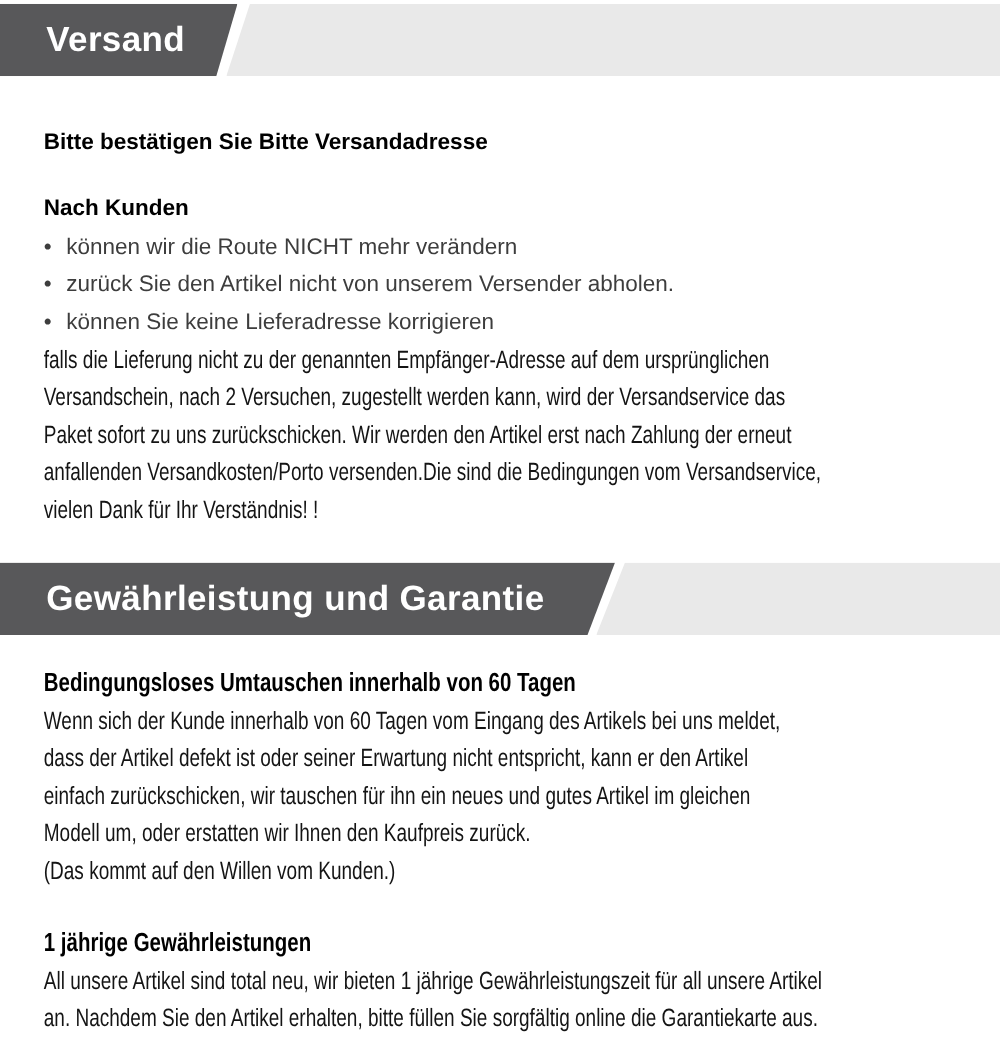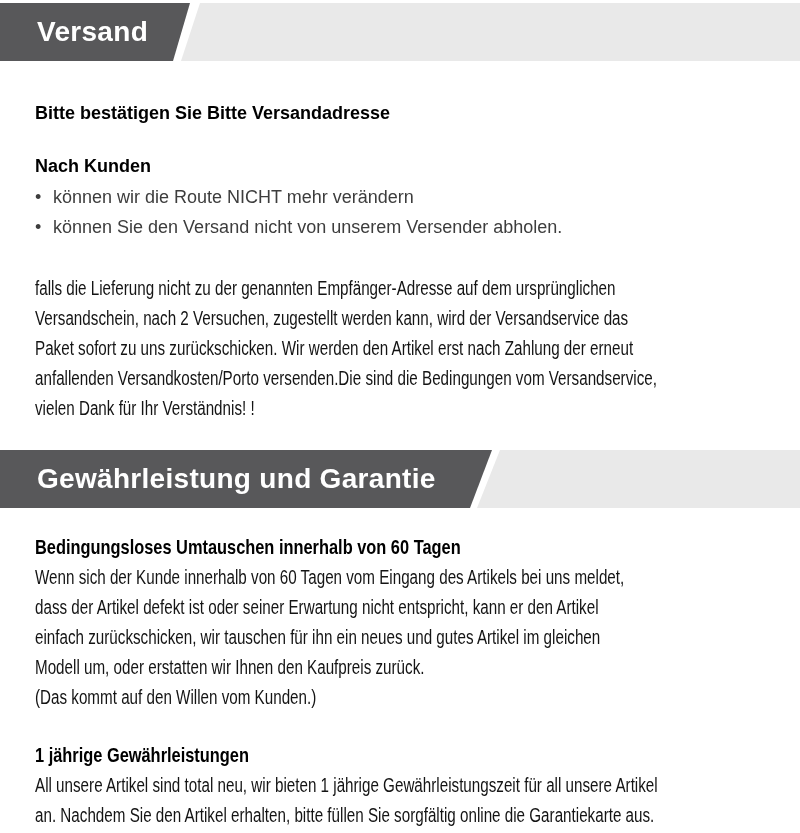--- a/index.html
+++ b/index.html
@@ -67,21 +67,24 @@
 
 <h2 id="h1a" class="abs h-bold">Bitte bestätigen Sie Bitte Versandadresse</h2>
 
 <h2 id="h1b" class="abs h-bold">Nach Kunden</h2>
 
 <div id="bullet-list" class="abs bullets">
   <div class="line">
     <span class="dot">•</span><span>können wir die Route NICHT mehr verändern</span>
   </div>
   <div class="line">
-    <span class="dot">•</span><span>können Sie den Versand nicht von unserem Versender abholen.</span>
+    <span class="dot">•</span><span>zurück Sie den Artikel nicht von unserem Versender abholen.</span>
+  </div>
+  <div class="line">
+    <span class="dot">•</span><span>können Sie keine Lieferadresse korrigieren</span>
   </div>
 </div>
 
 <div id="policy-par" class="abs cond">
   <div class="line">falls die Lieferung nicht zu der genannten Empfänger-Adresse auf dem ursprünglichen</div>
   <div class="line">Versandschein, nach 2 Versuchen, zugestellt werden kann, wird der Versandservice das</div>
   <div class="line">Paket sofort zu uns zurückschicken. Wir werden den Artikel erst nach Zahlung der erneut</div>
   <div class="line">anfallenden Versandkosten/Porto versenden.Die sind die Bedingungen vom Versandservice,</div>
   <div class="line">vielen Dank für Ihr Verständnis! !</div>
 </div>

